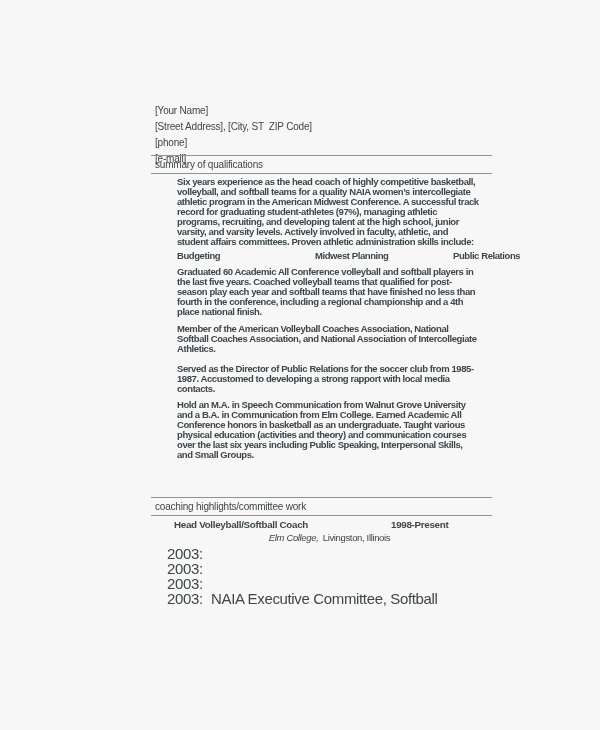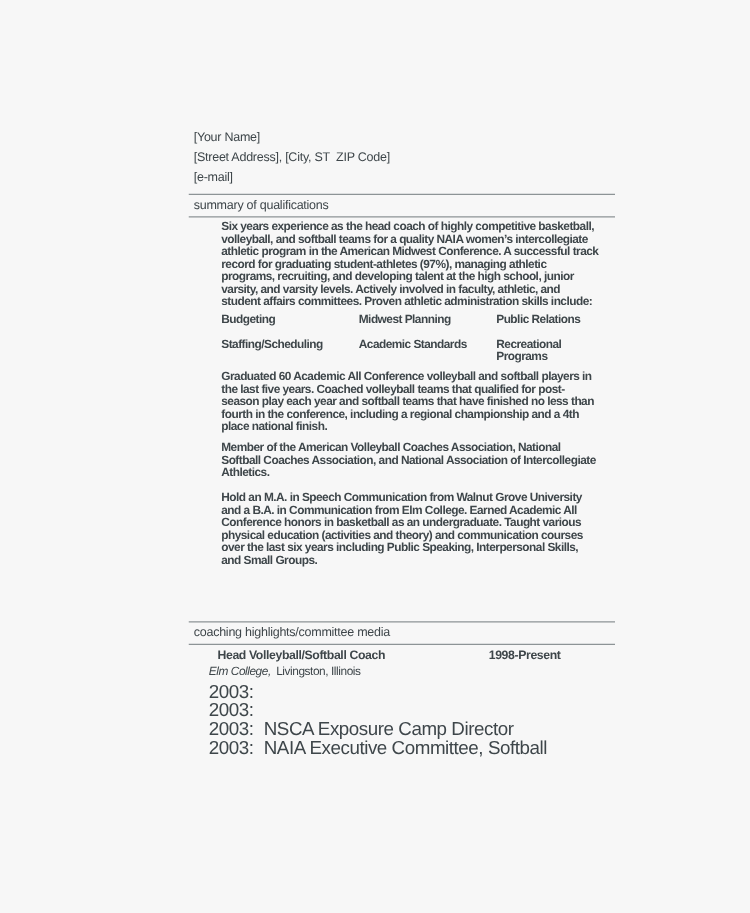--- a/index.html
+++ b/index.html
@@ -43,84 +43,81 @@
   .section-body{
     padding:3px 12px 0 26px;
     font-size:9.5px;letter-spacing:-0.42px;line-height:10px;font-weight:bold;
   }
   .para{margin:0;}
   .m4{margin-bottom:4px;} .m6{margin-bottom:6px;}
   .m7{margin-bottom:7px;} .m10{margin-bottom:10px;}
   .skills{margin-bottom:6px;}
   .skills-row{
     display:grid;grid-template-columns:110px 110px 70px;
-    margin-bottom:10px;line-height:10px;
+    margin-bottom:10px;line-height:10px;gap:28px;
   }
   .skills-row:last-child{margin-bottom:0;}
   
   .job-row{
     position:relative;
     padding-left:23px;margin-top:3px;
     font-weight:bold;font-size:9.8px;letter-spacing:-0.3px;line-height:11px;
   }
   .job-dates{
     position:absolute;left:240px;top:0;
   }
   .employer-row{
     padding-left:16px;margin-top:3px;
-    font-size:9.5px;letter-spacing:-0.35px;line-height:10px;
+    font-size:9.5px;letter-spacing:-0.35px;line-height:10px;text-align:center;
   }
   .employer-name{font-style:italic;}
   .employer-location{margin-left:2px;}
   .highlights{margin-top:6px;}
   .highlight-row{
     display:flex;padding-left:16px;margin-bottom:5px;
     font-size:15px;letter-spacing:-0.35px;line-height:10px;
   }
   .highlight-year{flex:0 0 44px;}
   .highlight-text{flex:0 0 272px;max-width:272px;}
 </style>
 </head>
 <body>
 
 <div class="page">
 
   <div class="contact">
     <div class="line">[Your Name]</div>
     <div class="line">[Street Address], [City, ST  ZIP Code]</div>
+    <div class="line">[phone]</div>
     <div class="line">[e-mail]</div>
   </div>
 
   <div class="section summary">
     <hr class="rule">
     <div class="section-title">summary of qualifications</div>
     <hr class="rule">
     <div class="section-body">
       <p class="para m4">Six years experience as the head coach of highly competitive basketball, volleyball, and softball teams for a quality NAIA women’s intercollegiate athletic program in the American Midwest Conference. A successful track record for graduating student-athletes (97%), managing athletic programs, recruiting, and developing talent at the high school, junior varsity, and varsity levels. Actively involved in faculty, athletic, and student affairs committees. Proven athletic administration skills include:</p>
       <div class="skills">
         <div class="skills-row">
           <span>Budgeting</span>
           <span>Midwest Planning</span>
           <span>Public Relations</span>
         </div>
-        <div class="skills-row">
-          <span>Staffing/Scheduling</span>
-          <span>Academic Standards</span>
-          <span>Recreational Programs</span>
-        </div>
       </div>
       <p class="para m7">Graduated 60 Academic All Conference volleyball and softball players in the last five years. Coached volleyball teams that qualified for post-season play each year and softball teams that have finished no less than fourth in the conference, including a regional championship and a 4th place national finish.</p>
       <p class="para m10">Member of the American Volleyball Coaches Association, National Softball Coaches Association, and National Association of Intercollegiate Athletics.</p>
+      <p class="para m6">Served as the Director of Public Relations for the soccer club from 1985-1987. Accustomed to developing a strong rapport with local media contacts.</p>
       <p class="para">Hold an M.A. in Speech Communication from Walnut Grove University and a B.A. in Communication from Elm College. Earned Academic All Conference honors in basketball as an undergraduate. Taught various physical education (activities and theory) and communication courses over the last six years including Public Speaking, Interpersonal Skills, and Small Groups.</p>
     </div>
   </div>
 
   <div class="section coaching">
     <hr class="rule">
-    <div class="section-title">coaching highlights/committee media</div>
+    <div class="section-title">coaching highlights/committee work</div>
     <hr class="rule">
 
     <div class="job-row">
       <span>Head Volleyball/Softball Coach</span>
       <span class="job-dates">1998-Present</span>
     </div>
 
     <div class="employer-row">
       <span class="employer-name">Elm College,</span>
       <span class="employer-location">Livingston, Illinois</span>
@@ -128,21 +125,20 @@
 
     <div class="highlights">
       <div class="highlight-row">
         <span class="highlight-year">2003:</span>
       </div>
       <div class="highlight-row">
         <span class="highlight-year">2003:</span>
       </div>
       <div class="highlight-row">
         <span class="highlight-year">2003:</span>
-        <span class="highlight-text">NSCA Exposure Camp Director</span>
       </div>
       <div class="highlight-row">
         <span class="highlight-year">2003:</span>
         <span class="highlight-text">NAIA Executive Committee, Softball</span>
       </div>
     </div>
   </div>
 
 </div>
 

